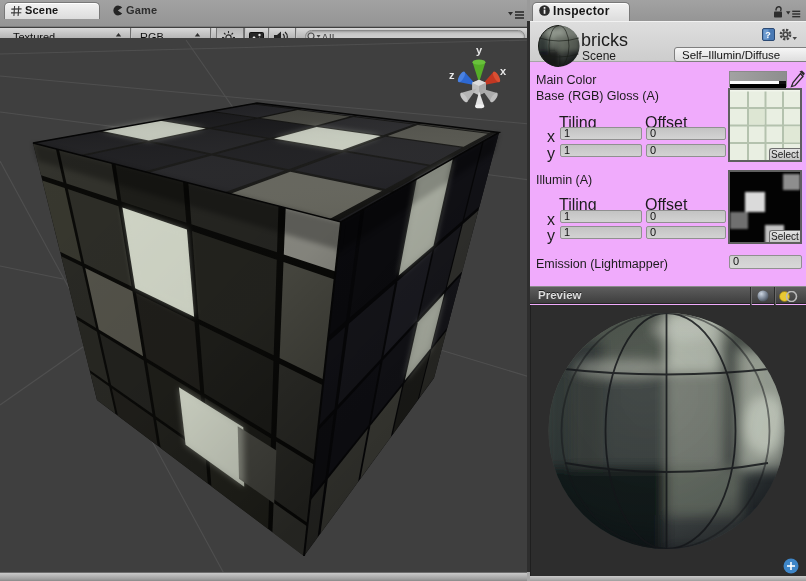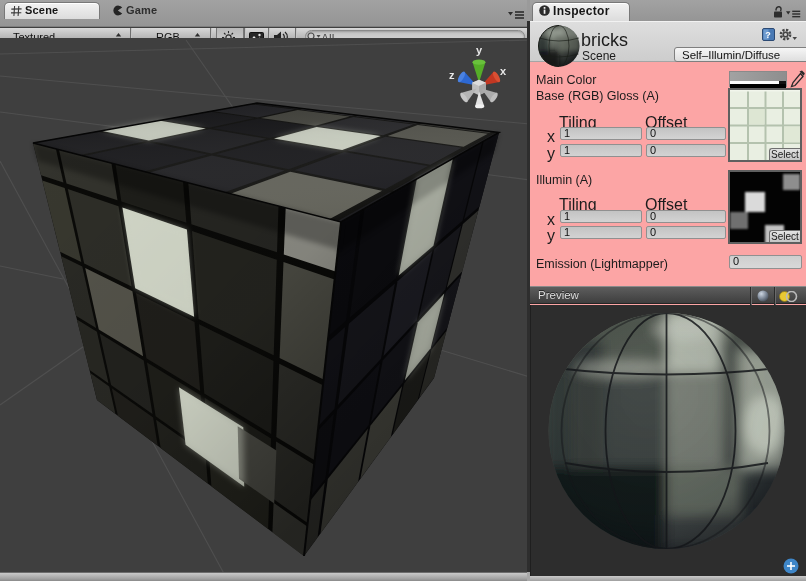--- a/index.html
+++ b/index.html
@@ -19,21 +19,21 @@
 .ttxt { position:absolute; top:3px; font-size:11px; color:#111; }
 #viewport { left:0; top:38px; width:527px; height:534px; background:#3f3f3f; overflow:hidden; }
 #bstrip-l { left:0; top:572px; width:527px; height:9px; background:linear-gradient(#c9c9c9,#a2a2a2 70%,#8a8a8a); border-top:1px solid #6c6c6c; }
 
 
 #split { left:527px; top:0; width:3px; height:581px; background:#2e2e2e; }
 #splittop { left:527px; top:0; width:3px; height:21px; background:#9a9a9a; }
 #splitbot { left:527px; top:572px; width:3px; height:9px; background:#a8a8a8; }
 
 
-#inspector { left:530px; top:0; width:276px; height:581px; background:#fca5a5; }
+#inspector { left:530px; top:0; width:276px; height:581px; background:#f0abfc; }
 #tabbar-r { left:0; top:0; width:276px; height:21px; background:linear-gradient(#a2a2a2,#959595); }
 #tab-insp { left:2px; top:2px; width:98px; height:19px; }
 #txt-insp { left:23px; top:4px; font-size:12px; letter-spacing:.3px; }
 #ihead { left:0; top:21px; width:276px; height:41px; background:linear-gradient(#dedede,#cdcdcd); border-top:1px solid #f2f2f2; border-bottom:1px solid #a5a5a5; }
 .lbl { position:absolute; font-size:12.5px; color:#1c1c1c; }
 .small { font-size:16px; }
 .field { position:absolute; background:linear-gradient(#c3c3c3,#d3d3d3); border:1px solid #909090; border-radius:2px; font-size:11px; color:#111; padding-left:3px; line-height:11px; }
 #pvhead { left:0; top:286px; width:276px; height:18px; background:linear-gradient(#5d5d5d,#3e3e3e); border-top:1px solid #8a8a8a; border-bottom:1px solid #242424; }
 #pvbody { left:0; top:305px; width:276px; height:271px; background:#2d2d2d; border-left:1px solid #1f1f1f; }
 #bstrip-r { left:0; top:576px; width:276px; height:5px; background:linear-gradient(#c9c9c9,#9f9f9f); }
@@ -66,21 +66,21 @@
           </g>
     </svg>
   </div>
   <div id="toolbar" class="abs">
     <div class="ttxt" style="left:13px">Textured</div>
     <svg class="abs" style="left:115px;top:5px" width="7" height="9" viewBox="0 0 7 9">
           <path d="M3.5,0 L6.2,3.5 L0.8,3.5 Z" fill="#2e2e2e"></path>
           <path d="M3.5,9 L6.2,5.5 L0.8,5.5 Z" fill="#2e2e2e"></path>
         </svg>
     <div class="tsep" style="left:130px"></div>
-    <div class="ttxt" style="left:156px">RGB</div>
+    <div class="ttxt" style="left:140px">RGB</div>
     <svg class="abs" style="left:194px;top:5px" width="7" height="9" viewBox="0 0 7 9">
           <path d="M3.5,0 L6.2,3.5 L0.8,3.5 Z" fill="#2e2e2e"></path>
           <path d="M3.5,9 L6.2,5.5 L0.8,5.5 Z" fill="#2e2e2e"></path>
         </svg>
     <div class="tsep" style="left:210px"></div>
     <div class="abs" style="left:216px;top:0;width:28px;height:18px;background:linear-gradient(#b8b8b8,#cfcfcf);border-left:1px solid #777;border-right:1px solid #777;"></div>
     <svg class="abs" style="left:222px;top:3px" width="13" height="13" viewBox="0 0 13 13">
       <circle cx="6.5" cy="6.5" r="2.6" fill="none" stroke="#2c2c2c" stroke-width="1.2"></circle>
       <g stroke="#2c2c2c" stroke-width="1.1">
         <line x1="6.5" y1="0" x2="6.5" y2="2.2"></line>
@@ -408,21 +408,21 @@
         <rect x="35" y="53" width="19" height="19" fill="#c2c2c2"></rect>
       </g>
     </svg>
     <div class="abs" style="right:0;bottom:0;width:31px;height:12px;background:linear-gradient(#e2e2e2,#c6c6c6);border:1px solid #6f6f6f;border-right:none;border-bottom:none;border-radius:3px 0 0 0;font-size:10px;color:#1a1a1a;text-align:center;line-height:12px;">Select</div>
   </div>
 
   <div class="lbl" style="left:6px;top:257px;">Emission (Lightmapper)</div>
   <div class="field" style="left:199px;top:255px;width:73px;height:14px;background:linear-gradient(#cecece,#d8d8d8);">0</div>
 
   <div id="pvhead" class="abs">
-    <div class="abs" style="left:8px;top:2px;font-size:11.5px;font-weight:normal;color:#dcdcdc;text-shadow:0 -1px 0 #222;">Preview</div>
+    <div class="abs" style="left:8px;top:2px;font-size:11.5px;font-weight:bold;color:#dcdcdc;text-shadow:0 -1px 0 #222;">Preview</div>
     <div class="abs" style="left:220px;top:0;width:1px;height:18px;background:#2a2a2a;box-shadow:1px 0 0 #6a6a6a;"></div>
     <svg class="abs" style="left:227px;top:3px" width="12" height="12" viewBox="0 0 12 12">
       <defs>
             <radialGradient id="ballg" cx="0.35" cy="0.3" r="0.8">
         <stop offset="0" stop-color="#cdd6e2"></stop>
               <stop offset="0.55" stop-color="#7c8796"></stop>
               <stop offset="1" stop-color="#3d4550"></stop>
       </radialGradient>
           </defs>
       <circle cx="6" cy="6" r="5.5" fill="url(#ballg)"></circle>

